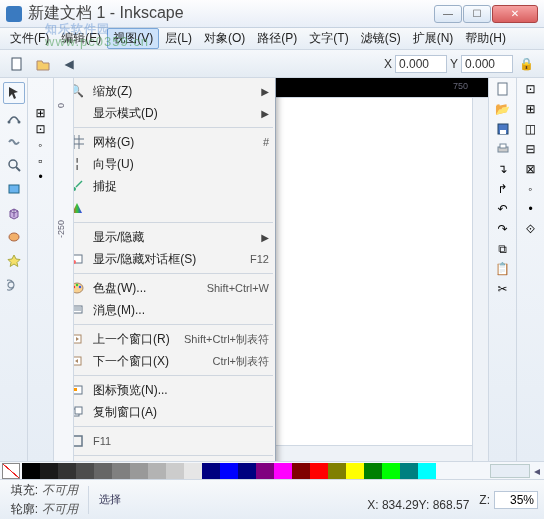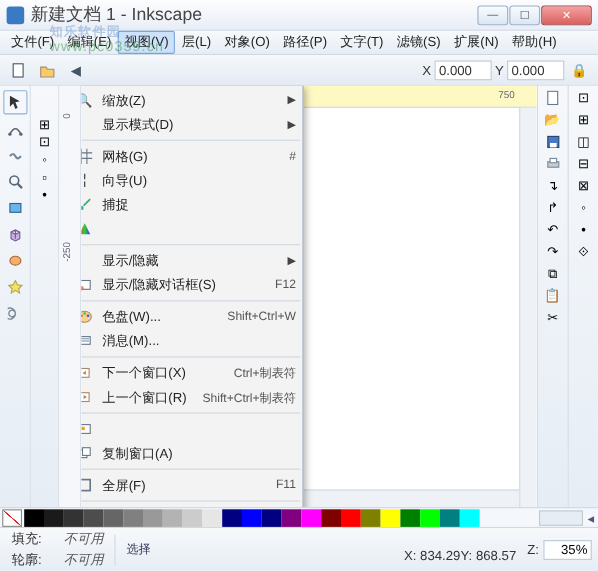--- a/index.html
+++ b/index.html
@@ -34,21 +34,21 @@
 .toolbox-left { width: 28px; background: linear-gradient(#f6f8fb,#e6edf5); border-right:1px solid #cfd8e3; display:flex; flex-direction:column; align-items:center; padding-top:4px; gap:2px; }
 .toolbox-left .tool { width:22px; height:22px; display:flex; align-items:center; justify-content:center; border:1px solid transparent; border-radius:2px; color:#445; }
 .toolbox-left .tool.active { border-color:#8fb0d6; background:#f4f8fd; }
 
 .toolbox-left2 { width: 26px; background: linear-gradient(#f6f8fb,#e6edf5); border-right:1px solid #cfd8e3; display:flex; flex-direction:column; align-items:center; padding-top:28px; gap:2px; }
 
 .ruler-v { width: 20px; background: #f5f7fa; border-right:1px solid #cfd8e3; position:relative; }
 .ruler-v .lbl { position:absolute; left:2px; font-size:9px; color:#667; transform: rotate(-90deg); transform-origin: left top; }
 
 .canvas-area { flex:1; background:#fff; position:relative; overflow:hidden; }
-.ruler-h { height:20px; background:#fef9c3; border-bottom:1px solid #cfd8e3; position:relative; }
+.ruler-h { height:20px; background:#000000; border-bottom:1px solid #cfd8e3; position:relative; }
 .ruler-h .lbl { position:absolute; top:3px; font-size:9px; color:#667; }
 .canvas-page { position:absolute; top:24px; right:4px; width:4px; height:270px; border-left:1px solid #666; box-shadow: 1px 1px 2px rgba(0,0,0,.4); background:#fff; }
 .scrollbar-v { position:absolute; right:0; top:20px; bottom:0; width:16px; background:#eef2f7; border-left:1px solid #cfd8e3; }
 .scrollbar-h { position:absolute; left:0; right:16px; bottom:0; height:16px; background:#eef2f7; border-top:1px solid #cfd8e3; }
 
 .panel-right1 { width: 28px; background: linear-gradient(#f6f8fb,#e6edf5); border-left:1px solid #cfd8e3; display:flex; flex-direction:column; align-items:center; padding-top:4px; gap:6px; }
 .panel-right2 { width: 28px; background: linear-gradient(#f6f8fb,#e6edf5); border-left:1px solid #cfd8e3; display:flex; flex-direction:column; align-items:center; padding-top:4px; gap:6px; }
 
 
 .dropdown { position:absolute; top:0; left:0; width:214px; background:#f3f3f3; border:1px solid #9aa7b7; box-shadow: 2px 3px 6px rgba(0,0,0,.3); z-index:60; padding:2px 0; }
@@ -62,21 +62,21 @@
 
 .bottom { position:absolute; left:0; right:0; bottom:0; height:58px; }
 .palette { height:18px; display:flex; align-items:center; border-top:1px solid #cfd8e3; background:#f4f7fb; }
 .palette .nocolor { width:18px; height:16px; border:1px solid #888; background: linear-gradient(to top right, #fff 47%, #e22 48%, #e22 52%, #fff 53%); margin:0 2px; }
 .palette .swatch { width:18px; height:16px; }
 .palette .scroll { margin-left:auto; width:40px; height:14px; background:#e6edf5; border:1px solid #bcc; }
 .palette .tri { width:14px; text-align:center; color:#557; }
 
 .status { height:40px; display:flex; align-items:center; background:linear-gradient(#f7f9fb,#e6edf5); border-top:1px solid #cfd8e3; padding: 0 6px; gap:10px; font-size:12px; color:#333; }
 .status .fillstroke { display:flex; flex-direction:column; gap:2px; }
-.status .fsrow { display:flex; gap:20px; }
+.status .fsrow { display:flex; gap:4px; }
 .status .fsrow .lab { width:32px; text-align:right; }
 .status .fsrow .val { font-style:italic; color:#555; }
 .status .divider { width:1px; height:28px; background:#cfd8e3; }
 .status .midtext { flex:1; color:#335; font-size:11px; overflow:hidden; white-space:nowrap; }
 .status .coords { display:flex; font-size:11px; color:#333;margin-top:11px; }
 .status .zoom { display:flex; align-items:center; gap:4px; }
 .status .zoom input { width:44px; height:18px; border:1px solid #b9c7d8; text-align:right; padding:0 3px; }
 
 svg { display:block; }
 </style>
@@ -290,62 +290,62 @@
               <path d="M3 5h8M3 7h8" stroke="#789"></path>
             </svg>
           </span>
           <span class="label">消息(M)...</span>
         </div>
       <div class="sep"></div>
       <div class="row">
           <span class="icon">
             <svg width="14" height="14">
               <rect x="3" y="3" width="8" height="8" fill="#fff" stroke="#a86"></rect>
+              <path d="M9 7l-3-2v4z" fill="#a86"></path>
+            </svg>
+          </span>
+          <span class="label">上一个窗口(R)</span>
+          <span class="accel">Shift+Ctrl+制表符</span>
+        </div>
+      <div class="row">
+          <span class="icon">
+            <svg width="14" height="14">
+              <rect x="3" y="3" width="8" height="8" fill="#fff" stroke="#a86"></rect>
               <path d="M5 7l3-2v4z" fill="#a86"></path>
             </svg>
           </span>
           <span class="label">下一个窗口(X)</span>
           <span class="accel">Ctrl+制表符</span>
         </div>
-      <div class="row">
-          <span class="icon">
-            <svg width="14" height="14">
-              <rect x="3" y="3" width="8" height="8" fill="#fff" stroke="#a86"></rect>
-              <path d="M9 7l-3-2v4z" fill="#a86"></path>
-            </svg>
-          </span>
-          <span class="label">上一个窗口(R)</span>
-          <span class="accel">Shift+Ctrl+制表符</span>
-        </div>
       <div class="sep"></div>
       <div class="row">
           <span class="icon">
             <svg width="14" height="14">
               <rect x="2" y="3" width="10" height="8" fill="#fff" stroke="#678"></rect>
               <rect x="4" y="5" width="3" height="3" fill="#f90"></rect>
             </svg>
           </span>
+          <span class="label">图标预览(N)...</span>
         </div>
       <div class="row">
           <span class="icon">
             <svg width="14" height="14">
               <rect x="2" y="4" width="7" height="7" fill="#fff" stroke="#678"></rect>
               <rect x="5" y="2" width="7" height="7" fill="#fff" stroke="#678"></rect>
             </svg>
           </span>
           <span class="label">复制窗口(A)</span>
         </div>
       <div class="sep"></div>
       <div class="row">
           <span class="icon">
             <svg width="14" height="14">
               <rect x="2" y="2" width="10" height="10" fill="none" stroke="#678" stroke-width="1.5"></rect>
             </svg>
           </span>
-          <span class="label">全屏(F)</span>
           <span class="accel">F11</span>
         </div>
       <div class="sep"></div>
       <div class="row"></div>
 
     </div>
   </div>
 
   <div class="panel-right1">
     <div class="tool">

